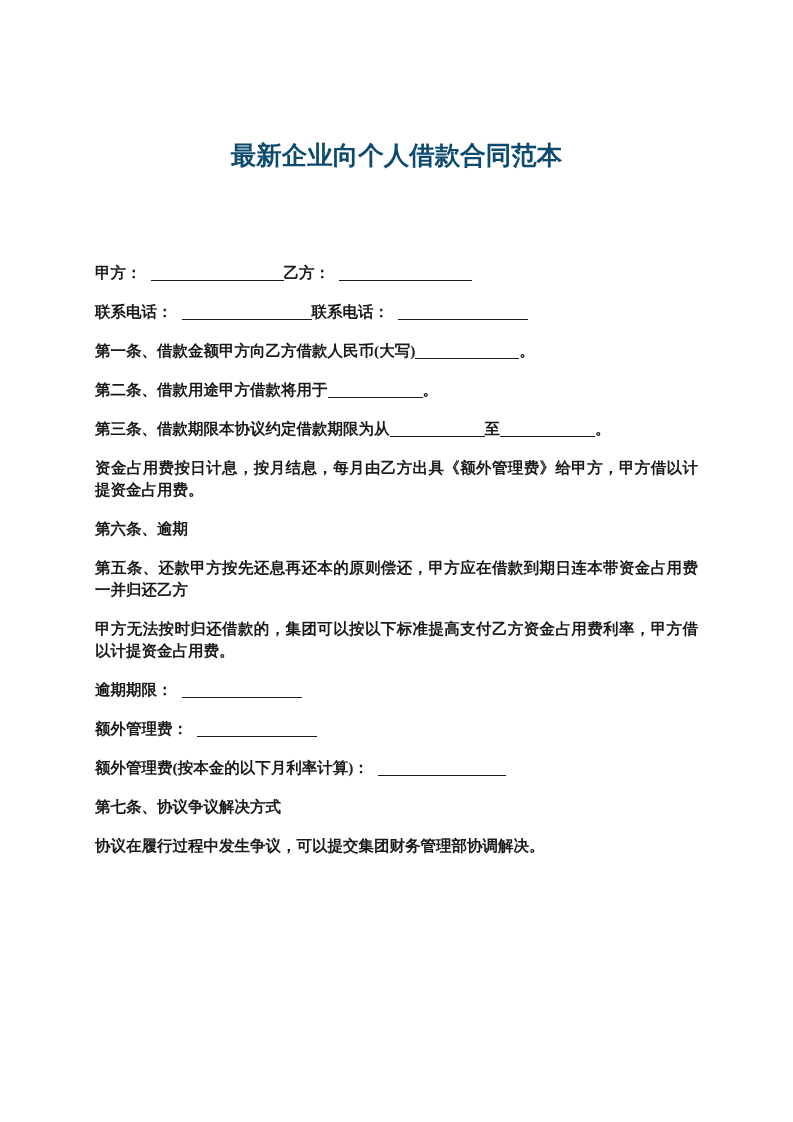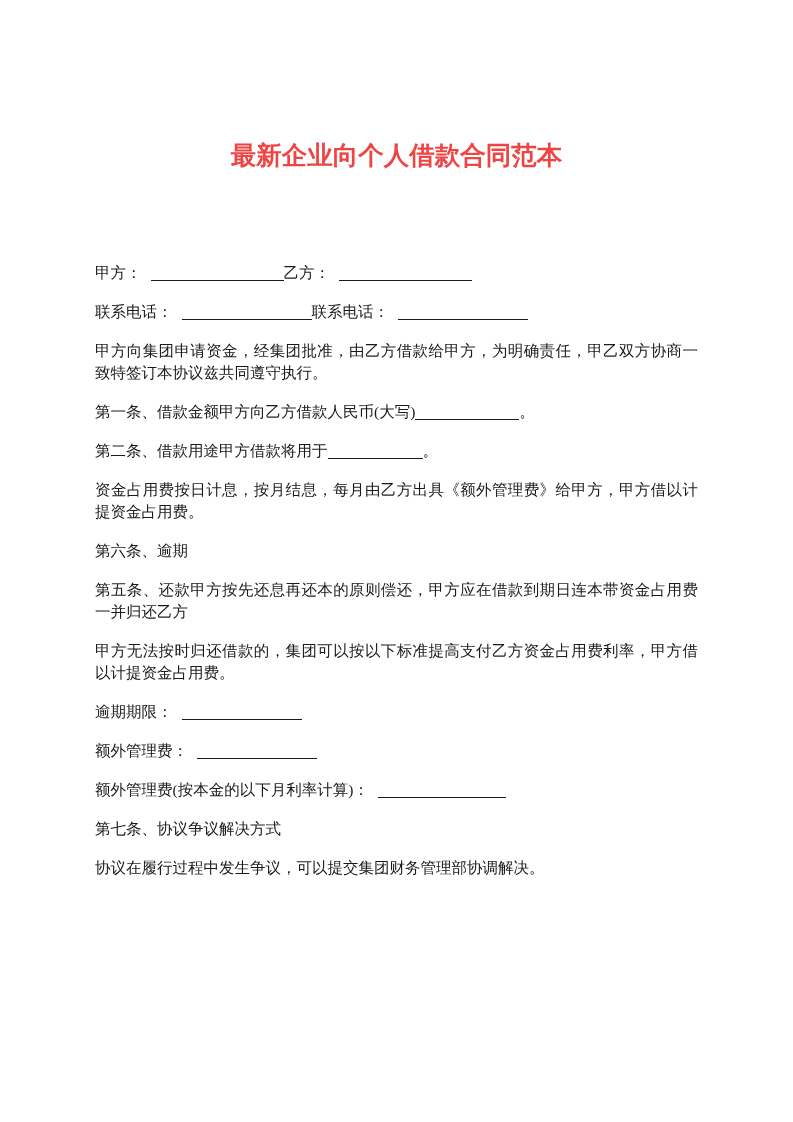--- a/index.html
+++ b/index.html
@@ -20,27 +20,28 @@
     font-size: 15.5px;
     overflow: hidden;
   }
   .doc-title {
     font-family: "Liberation Sans", "DejaVu Sans", sans-serif;
     font-weight: 700;
     font-size: 25.5px;
     line-height: 26px;
     text-align: center;
     margin: 0 0 94px 0;
-    color: #ef4444;
+    color: #0c4a6e;
   }
   .para {
     margin: 0 0 17px 0;
     line-height: 22px;
     text-align: justify;
     letter-spacing: 0;
+    font-weight: bold;
   }
   .blank {
     display: inline-block;
     height: 12px;
     border-bottom: 1px solid #1a1a1a;
     vertical-align: -3px;
   }
   .ml  { margin-left: 9px; }
   .w95  { width: 95px; }
   .w98  { width: 98px; }
@@ -55,26 +56,26 @@
 
 <div class="page">
 
   <h1 class="doc-title">最新企业向个人借款合同范本</h1>
 
   <p class="para"><span>甲方：</span><span class="blank w133 ml"></span><span>乙方：</span><span class="blank w133 ml"></span></p>
 
 
   <p class="para"><span>联系电话：</span><span class="blank w130 ml"></span><span>联系电话：</span><span class="blank w130 ml"></span></p>
 
-  <p class="para">甲方向集团申请资金，经集团批准，由乙方借款给甲方，为明确责任，甲乙双方协商一致特签订本协议兹共同遵守执行。</p>
 
   <p class="para"><span>第一条、借款金额甲方向乙方借款人民币(大写)</span><span class="blank w100"></span><span>。</span></p>
 
   <p class="para"><span>第二条、借款用途甲方借款将用于</span><span class="blank w95"></span><span>。</span></p>
 
+  <p class="para"><span>第三条、借款期限本协议约定借款期限为从</span><span class="blank w95"></span><span>至</span><span class="blank w95"></span><span>。</span></p>
 
 
   <p class="para">资金占用费按日计息，按月结息，每月由乙方出具《额外管理费》给甲方，甲方借以计提资金占用费。</p>
 
   <p class="para">第六条、逾期</p>
 
   <p class="para">第五条、还款甲方按先还息再还本的原则偿还，甲方应在借款到期日连本带资金占用费一并归还乙方</p>
 
   <p class="para">甲方无法按时归还借款的，集团可以按以下标准提高支付乙方资金占用费利率，甲方借以计提资金占用费。</p>
 

